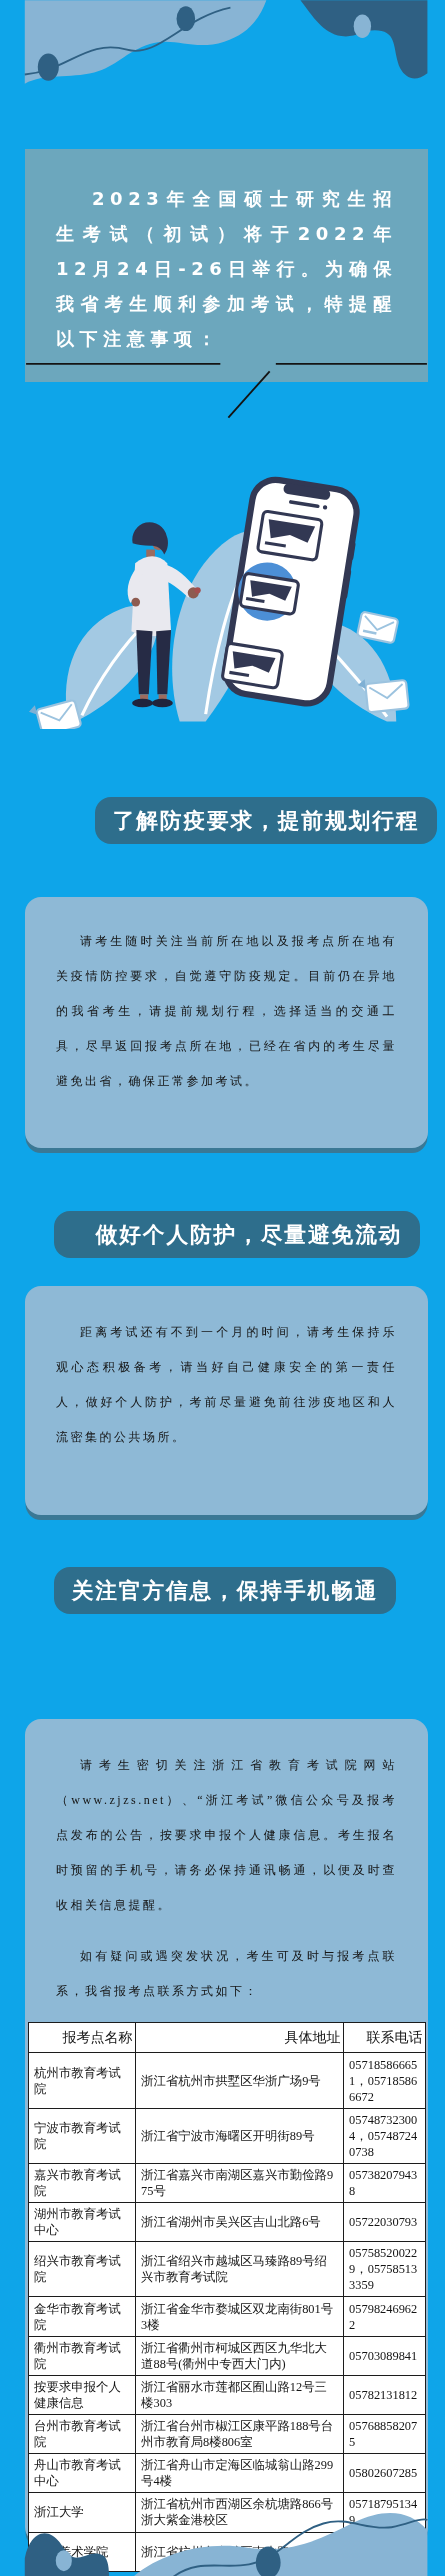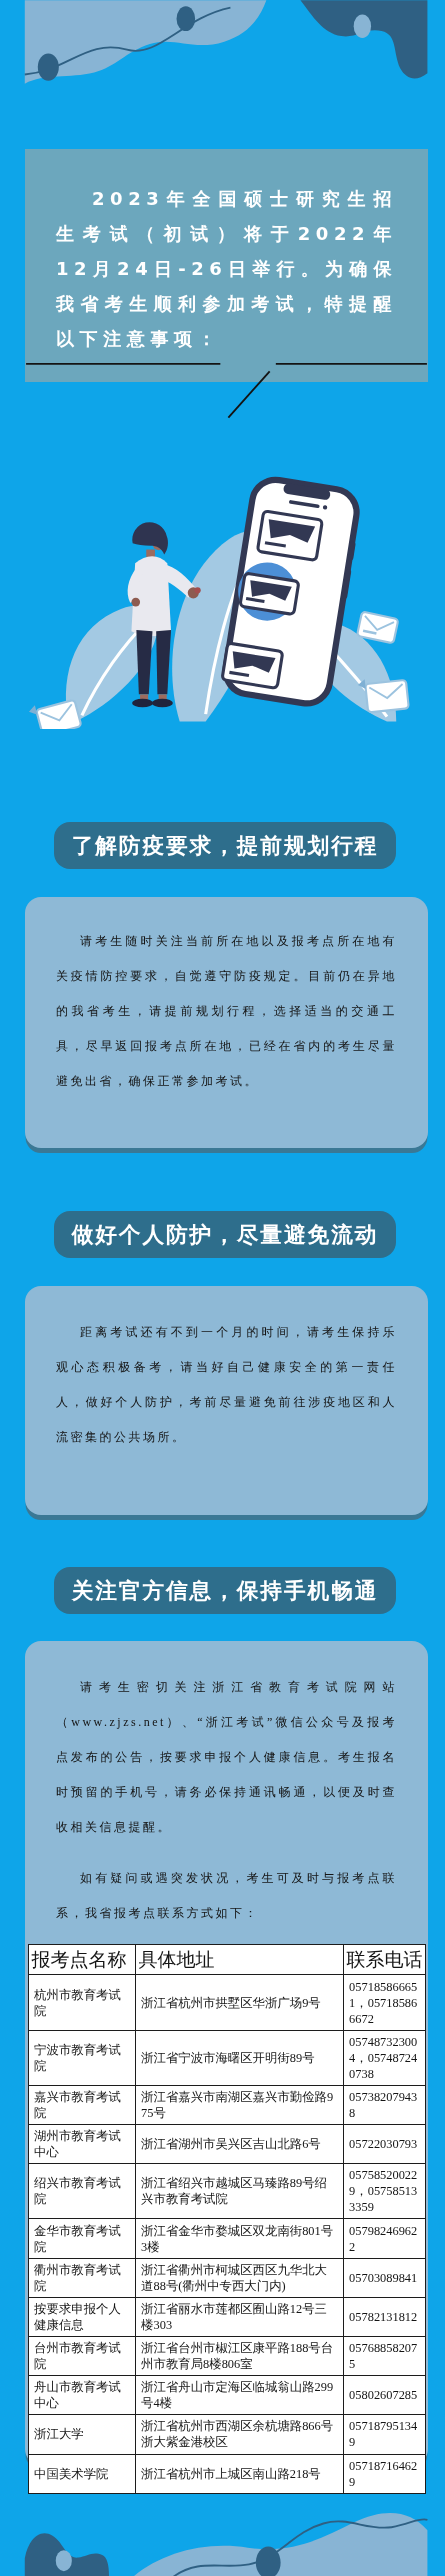--- a/index.html
+++ b/index.html
@@ -11,38 +11,38 @@
   
   .intro-box{left:25px;top:149px;width:403px;height:233px;background:#6CA7BD;box-sizing:border-box;
              padding:32px 31px 0 31px;}
   .intro-box p{margin:0;color:#ffffff;font-size:18px;font-weight:700;line-height:35px;
                letter-spacing:5.6px;text-align:justify;text-indent:2em;}
 
   
   .pill{left:54px;width:342px;height:47px;background:#2E6E8C;border-radius:16px;
         display:flex;align-items:center;justify-content:center;}
   .pill span{color:#ffffff;font-size:21.7px;font-weight:700;letter-spacing:1.9px;}
-  .pill1{top:822px;} .pill2{top:1211px;} .pill3{top:1567px;}
+  .pill1{top:797px;margin-left:41px;} .pill2{top:1211px;padding-left:24px;} .pill3{top:1567px;}
 
   
   .cbox{left:25px;width:403px;background:#8EB9D6;border-radius:16px;box-sizing:border-box;
         box-shadow:0 5.6px 0 -0.6px #3A7895;color:#151515;
         font-family:"Liberation Serif","DejaVu Serif",serif;}
   .cbox p{margin:0;font-size:12px;line-height:35px;letter-spacing:2.5px;text-align:justify;text-indent:2em;}
   .box1{top:897px;height:251px;padding:27px 31px 0 31px;}
   .box2{top:1286px;height:229px;padding:28.5px 31px 0 31px;}
-  .box3{top:1641px;height:824px;padding:28.5px 0 0 0;}
+  .box3{top:1719px;height:824px;padding:28.5px 0 0 0;}
   .box3 .btext{padding:0 31px;}
   .box3 p + p{margin-top:16px;}
 
   
   table.contact{width:396px;margin:13.6px 3.1px 0 3.1px;border-collapse:collapse;background:#ffffff;
                 table-layout:fixed;font-family:"Liberation Serif","DejaVu Serif",serif;}
   table.contact th, table.contact td{border:1.2px solid #1c1c1c;vertical-align:middle;}
-  table.contact th{font-size:19px;font-weight:400;height:27px;text-align:left;padding:1.2px 2.5px;}
+  table.contact th{font-size:14px;font-weight:400;height:27px;text-align:right;padding:1.2px 2.5px;}
   table.contact td{font-size:12.4px;line-height:16px;padding:3.1px 5px;text-align:left;word-break:break-all;}
   col.c-name{width:107px;} col.c-addr{width:208px;} col.c-phone{width:82px;}
 </style>
 </head>
 <body>
 
 <div class="canvas">
 
   <svg class="abs" style="left:0;top:0" width="446" height="87" viewBox="0 0 720 140">
     <path fill="#88B4D4" d="M40,0 L430,0 C420,28 402,54 362,67 C312,83 282,58 242,71 C202,84 187,108 152,117 C112,127 72,118 40,135 Z"></path>

